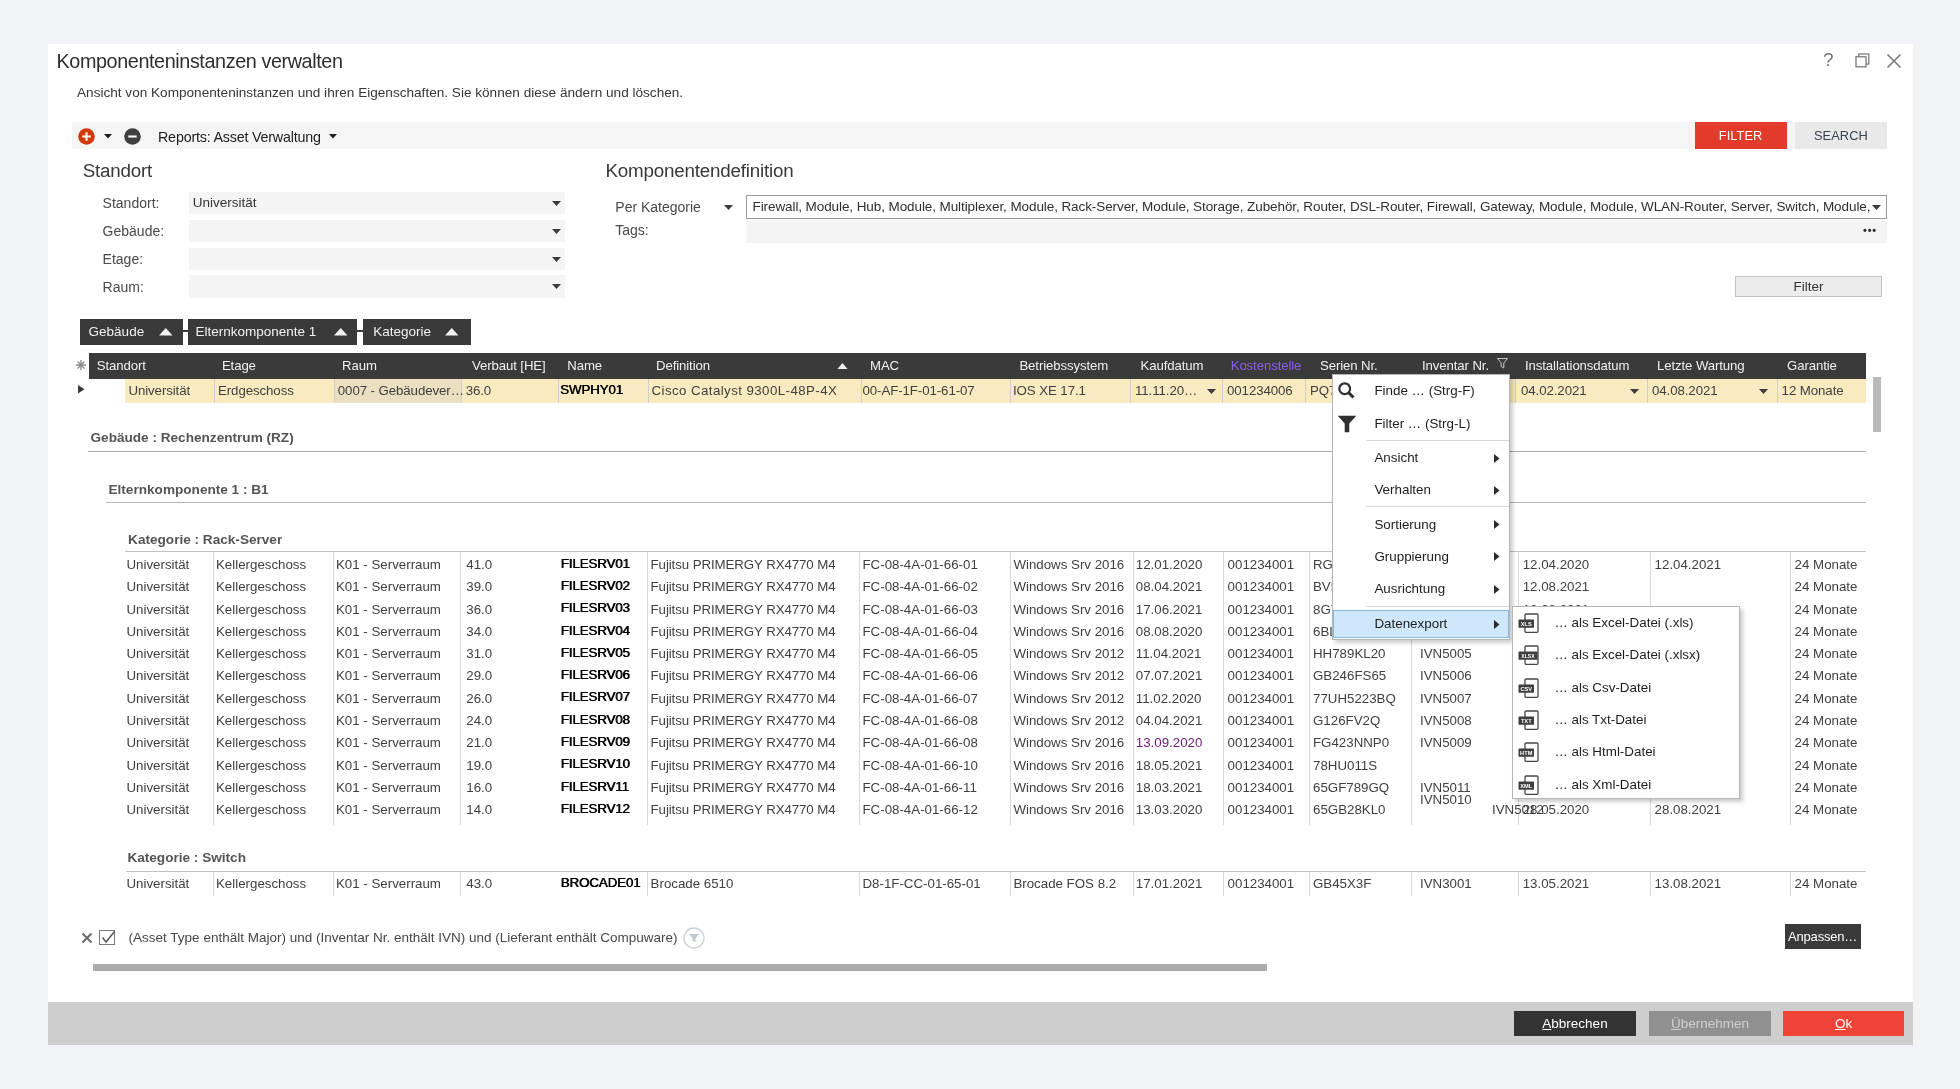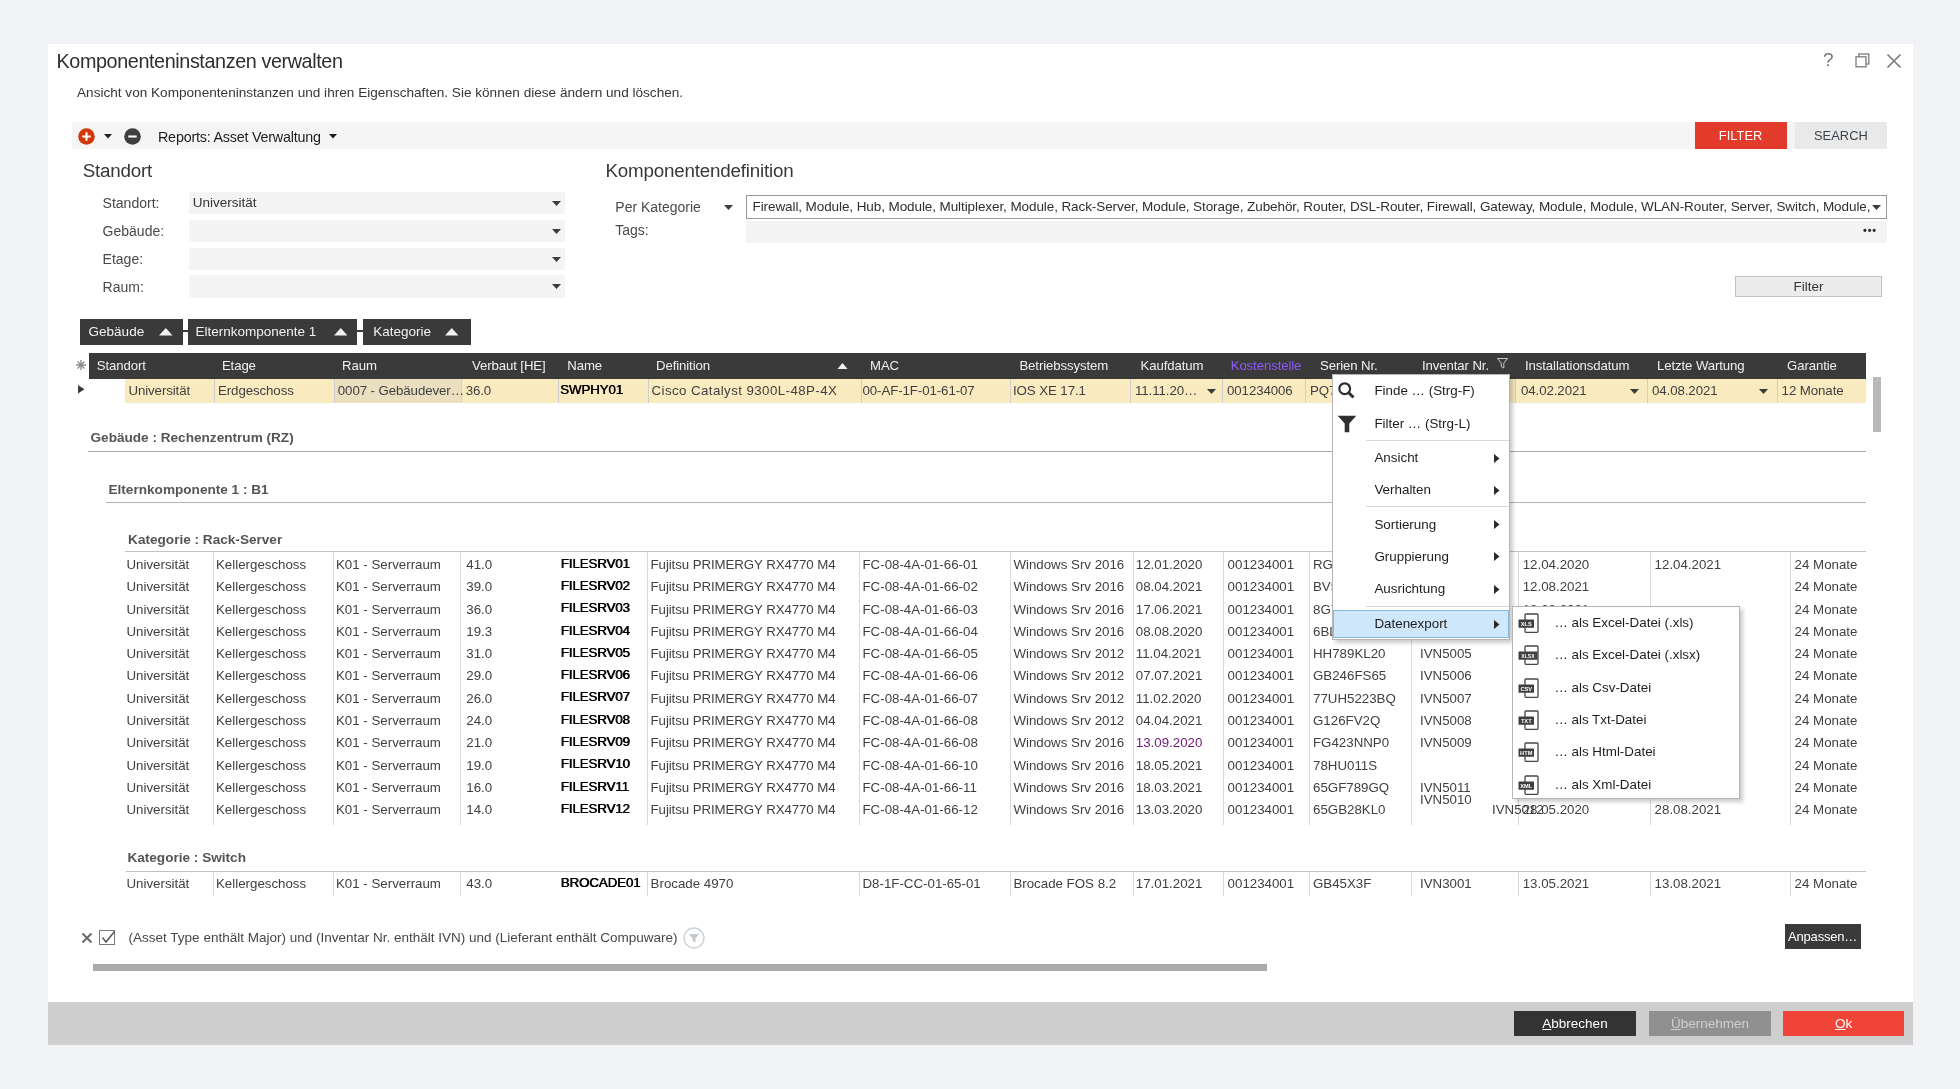--- a/index.html
+++ b/index.html
@@ -217,21 +217,21 @@
 <div class="t" style="left:1013.4px;top:599.5px;height:20px;line-height:20px;font-size:13.3px;color:#3f3f3f;">Windows Srv 2016</div>
 <div class="t" style="left:1135.8px;top:599.5px;height:20px;line-height:20px;font-size:13.3px;color:#3f3f3f;">17.06.2021</div>
 <div class="t" style="left:1227.6px;top:599.5px;height:20px;line-height:20px;font-size:13.3px;color:#3f3f3f;">001234001</div>
 <div class="t" style="left:1313px;top:599.5px;height:20px;line-height:20px;font-size:13.3px;color:#3f3f3f;">8G77HJK03</div>
 <div class="t" style="left:1420px;top:599.5px;height:20px;line-height:20px;font-size:13.3px;color:#3f3f3f;">IVN5003</div>
 <div class="t" style="left:1522.7px;top:599.5px;height:20px;line-height:20px;font-size:13.3px;color:#3f3f3f;">12.08.2021</div>
 <div class="t" style="left:1794.6px;top:599.5px;height:20px;line-height:20px;font-size:13.3px;color:#3f3f3f;">24 Monate</div>
 <div class="t" style="left:126.5px;top:621.8px;height:20px;line-height:20px;font-size:13.3px;color:#3f3f3f;">Universität</div>
 <div class="t" style="left:216px;top:621.8px;height:20px;line-height:20px;font-size:13.3px;color:#3f3f3f;">Kellergeschoss</div>
 <div class="t" style="left:336px;top:621.8px;height:20px;line-height:20px;font-size:13.3px;color:#3f3f3f;">K01 - Serverraum</div>
-<div class="t" style="left:466.3px;top:621.8px;height:20px;line-height:20px;font-size:13.3px;color:#3f3f3f;">19.3</div>
+<div class="t" style="left:466.3px;top:621.8px;height:20px;line-height:20px;font-size:13.3px;color:#3f3f3f;">34.0</div>
 <div class="t" style="left:560.6px;top:620.5px;height:20px;line-height:20px;font-size:13.3px;color:#000000;letter-spacing:-0.1px;text-shadow:0.6px 0 0 #000;">FILESRV04</div>
 <div class="t" style="left:650.6px;top:621.8px;height:20px;line-height:20px;font-size:13.3px;color:#3f3f3f;letter-spacing:-0.1px;">Fujitsu PRIMERGY RX4770 M4</div>
 <div class="t" style="left:862.5px;top:621.8px;height:20px;line-height:20px;font-size:13.3px;color:#3f3f3f;">FC-08-4A-01-66-04</div>
 <div class="t" style="left:1013.4px;top:621.8px;height:20px;line-height:20px;font-size:13.3px;color:#3f3f3f;">Windows Srv 2016</div>
 <div class="t" style="left:1135.8px;top:621.8px;height:20px;line-height:20px;font-size:13.3px;color:#3f3f3f;">08.08.2020</div>
 <div class="t" style="left:1227.6px;top:621.8px;height:20px;line-height:20px;font-size:13.3px;color:#3f3f3f;">001234001</div>
 <div class="t" style="left:1313px;top:621.8px;height:20px;line-height:20px;font-size:13.3px;color:#3f3f3f;">6BL90RT04</div>
 <div class="t" style="left:1420px;top:621.8px;height:20px;line-height:20px;font-size:13.3px;color:#3f3f3f;">IVN5004</div>
 <div class="t" style="left:1794.6px;top:621.8px;height:20px;line-height:20px;font-size:13.3px;color:#3f3f3f;">24 Monate</div>
 <div class="t" style="left:126.5px;top:644.1px;height:20px;line-height:20px;font-size:13.3px;color:#3f3f3f;">Universität</div>
@@ -353,21 +353,21 @@
 <div class="t" style="left:1309.2px;top:871.5px;width:1px;height:24.5px;background:#d9d9d9;"></div>
 <div class="t" style="left:1410.8px;top:871.5px;width:1px;height:24.5px;background:#d9d9d9;"></div>
 <div class="t" style="left:1518px;top:871.5px;width:1px;height:24.5px;background:#d9d9d9;"></div>
 <div class="t" style="left:1650px;top:871.5px;width:1px;height:24.5px;background:#d9d9d9;"></div>
 <div class="t" style="left:1790px;top:871.5px;width:1px;height:24.5px;background:#d9d9d9;"></div>
 <div class="t" style="left:126.5px;top:874.4px;height:20px;line-height:20px;font-size:13.3px;color:#3f3f3f;">Universität</div>
 <div class="t" style="left:216px;top:874.4px;height:20px;line-height:20px;font-size:13.3px;color:#3f3f3f;">Kellergeschoss</div>
 <div class="t" style="left:336px;top:874.4px;height:20px;line-height:20px;font-size:13.3px;color:#3f3f3f;">K01 - Serverraum</div>
 <div class="t" style="left:466.3px;top:874.4px;height:20px;line-height:20px;font-size:13.3px;color:#3f3f3f;">43.0</div>
 <div class="t" style="left:560.6px;top:873.1px;height:20px;line-height:20px;font-size:13.3px;color:#000000;letter-spacing:-0.1px;text-shadow:0.6px 0 0 #000;">BROCADE01</div>
-<div class="t" style="left:650.6px;top:874.4px;height:20px;line-height:20px;font-size:13.3px;color:#3f3f3f;">Brocade 4970</div>
+<div class="t" style="left:650.6px;top:874.4px;height:20px;line-height:20px;font-size:13.3px;color:#3f3f3f;">Brocade 6510</div>
 <div class="t" style="left:862.5px;top:874.4px;height:20px;line-height:20px;font-size:13.3px;color:#3f3f3f;">D8-1F-CC-01-65-01</div>
 <div class="t" style="left:1013.4px;top:874.4px;height:20px;line-height:20px;font-size:13.3px;color:#3f3f3f;">Brocade FOS 8.2</div>
 <div class="t" style="left:1135.8px;top:874.4px;height:20px;line-height:20px;font-size:13.3px;color:#3f3f3f;">17.01.2021</div>
 <div class="t" style="left:1227.6px;top:874.4px;height:20px;line-height:20px;font-size:13.3px;color:#3f3f3f;">001234001</div>
 <div class="t" style="left:1313px;top:874.4px;height:20px;line-height:20px;font-size:13.3px;color:#3f3f3f;">GB45X3F</div>
 <div class="t" style="left:1420px;top:874.4px;height:20px;line-height:20px;font-size:13.3px;color:#3f3f3f;">IVN3001</div>
 <div class="t" style="left:1522.7px;top:874.4px;height:20px;line-height:20px;font-size:13.3px;color:#3f3f3f;">13.05.2021</div>
 <div class="t" style="left:1654.6px;top:874.4px;height:20px;line-height:20px;font-size:13.3px;color:#3f3f3f;">13.08.2021</div>
 <div class="t" style="left:1794.6px;top:874.4px;height:20px;line-height:20px;font-size:13.3px;color:#3f3f3f;">24 Monate</div>
 <svg class="t" style="left:80.5px;top:932.3px" width="12" height="12" viewBox="0 0 12 12">

